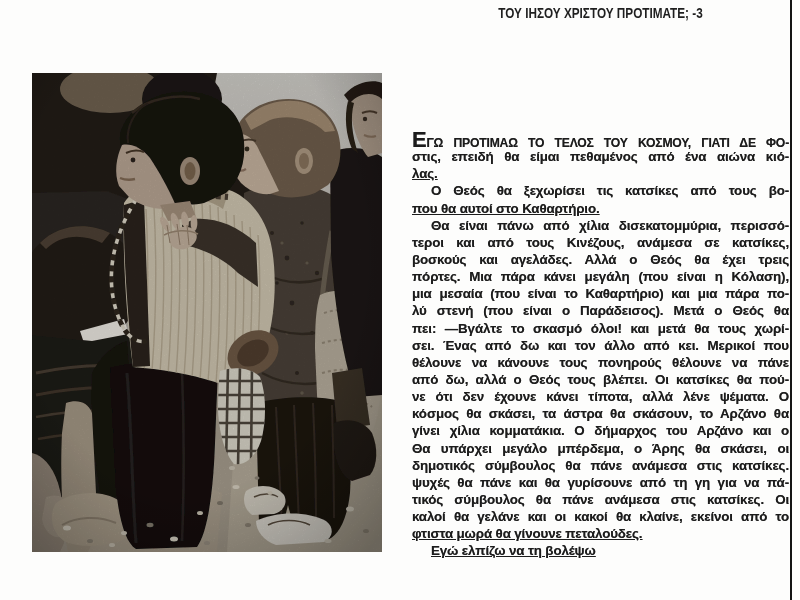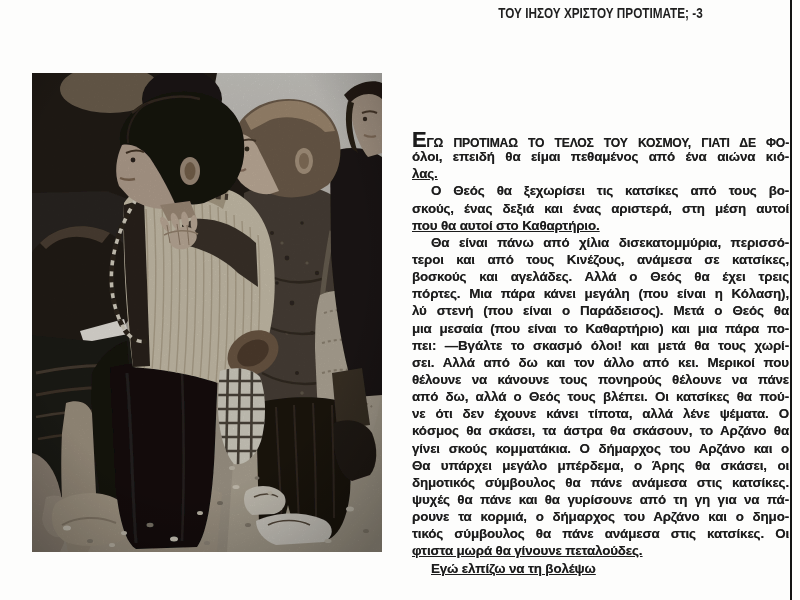--- a/index.html
+++ b/index.html
@@ -254,41 +254,40 @@
         </g>
       </g>
 
       <rect width="350" height="479" fill="url(#vg)"></rect>
       <rect width="350" height="479" filter="url(#noise)" opacity="0.13"></rect>
     </svg>
   </figure>
 
   <div class="text-col">
       <div class="line lead">ΕΓΩ ΠΡΟΤΙΜΑΩ ΤΟ ΤΕΛΟΣ ΤΟΥ ΚΟΣΜΟΥ, ΓΙΑΤΙ ΔΕ ΦΟ-</div>
-      <div class="line">όλοι, επειδή θα είμαι πεθαμένος από ένα αιώνα κιό-</div>
+      <div class="line">στις, επειδή θα είμαι πεθαμένος από ένα αιώνα κιό-</div>
       <div class="line end">λας.</div>
       <div class="line indent">Ο Θεός θα ξεχωρίσει τις κατσίκες από τους βο-</div>
-      <div class="line">σκούς, ένας δεξιά και ένας αριστερά, στη μέση αυτοί</div>
       <div class="line end">που θα αυτοί στο Καθαρτήριο.</div>
       <div class="line indent">Θα είναι πάνω από χίλια δισεκατομμύρια, περισσό-</div>
       <div class="line">τεροι και από τους Κινέζους, ανάμεσα σε κατσίκες,</div>
       <div class="line">βοσκούς και αγελάδες. Αλλά ο Θεός θα έχει τρεις</div>
       <div class="line">πόρτες. Μια πάρα κάνει μεγάλη (που είναι η Κόλαση),</div>
+      <div class="line">μια μεσαία (που είναι το Καθαρτήριο) και μια πάρα πο-</div>
       <div class="line">λύ στενή (που είναι ο Παράδεισος). Μετά ο Θεός θα</div>
-      <div class="line">μια μεσαία (που είναι το Καθαρτήριο) και μια πάρα πο-</div>
       <div class="line">πει: —Βγάλτε το σκασμό όλοι! και μετά θα τους χωρί-</div>
-      <div class="line">σει. Αλλά από δω και τον άλλο από κει. Μερικοί που</div>
+      <div class="line">σει. Ένας από δω και τον άλλο από κει. Μερικοί που</div>
       <div class="line">θέλουνε να κάνουνε τους πονηρούς θέλουνε να πάνε</div>
       <div class="line">από δω, αλλά ο Θεός τους βλέπει. Οι κατσίκες θα πού-</div>
       <div class="line">νε ότι δεν έχουνε κάνει τίποτα, αλλά λένε ψέματα. Ο</div>
       <div class="line">κόσμος θα σκάσει, τα άστρα θα σκάσουν, το Αρζάνο θα</div>
-      <div class="line">γίνει σκούς κομματάκια. Ο δήμαρχος του Αρζάνο και ο</div>
+      <div class="line">γίνει χίλια κομματάκια. Ο δήμαρχος του Αρζάνο και ο</div>
       <div class="line">Θα υπάρχει μεγάλο μπέρδεμα, ο Άρης θα σκάσει, οι</div>
       <div class="line">δημοτικός σύμβουλος θα πάνε ανάμεσα στις κατσίκες.</div>
       <div class="line">ψυχές θα πάνε και θα γυρίσουνε από τη γη για να πά-</div>
-      <div class="line">ρουνε τα κορμιά, ο δήμαρχος του Αρζάνο και ο δημο-</div>
       <div class="line">τικός σύμβουλος θα πάνε ανάμεσα στις κατσίκες. Οι</div>
+      <div class="line">καλοί θα γελάνε και οι κακοί θα κλαίνε, εκείνοι από το</div>
       <div class="line end">φτιστα μωρά θα γίνουνε πεταλούδες.</div>
       <div class="line indent end">Εγώ ελπίζω να τη βολέψω</div>
     </div>
 
   <div class="edge-rule"></div>
 </div>
 
 </body></html>

